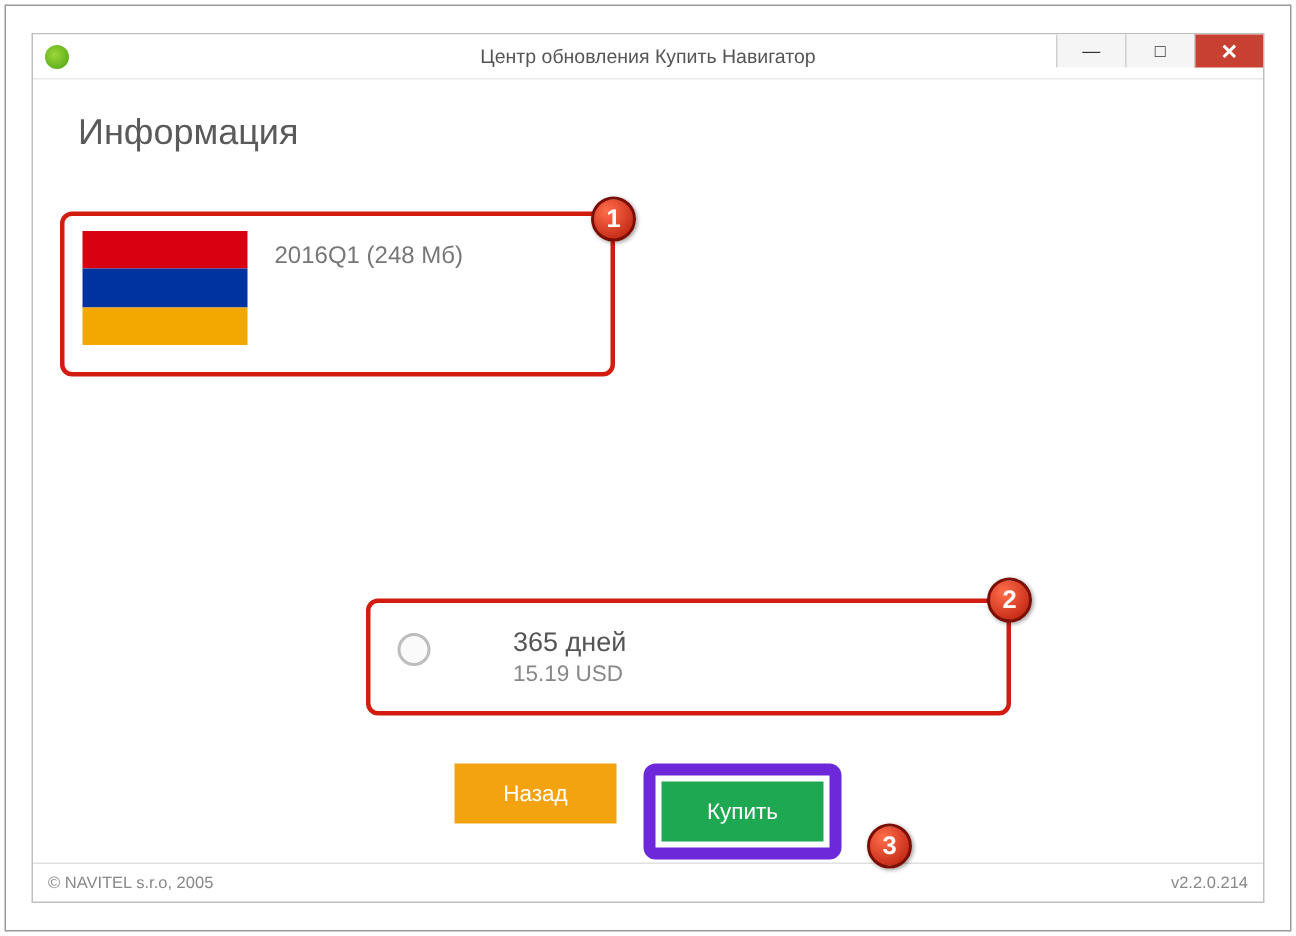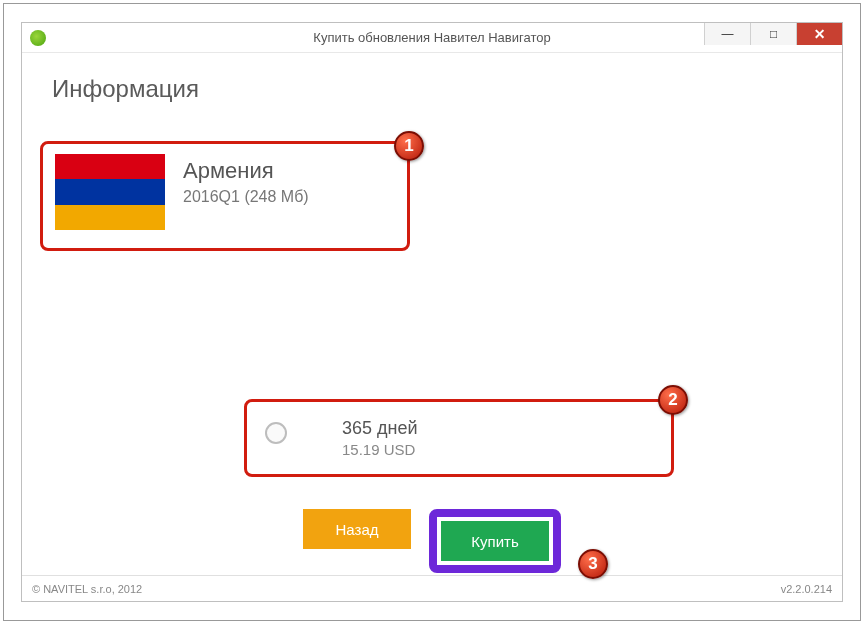--- a/index.html
+++ b/index.html
@@ -212,39 +212,38 @@
 </style>
 </head>
 <body>
 
 <div class="outer-border"></div>
 
 <div class="window">
 
   <div class="titlebar">
     <div class="app-icon"></div>
-    <div class="title-text">Купить обновления Навител Навигатор</div>
+    <div class="title-text">Центр обновления Купить Навигатор</div>
     <div class="win-controls">
       <div class="win-btn">—</div>
       <div class="win-btn">□</div>
       <div class="win-btn close">✕</div>
     </div>
   </div>
 
   <div class="content">
     <div class="page-title">Информация</div>
 
     <div class="product-card">
       <div class="flag">
         <div class="stripe r"></div>
         <div class="stripe b"></div>
         <div class="stripe o"></div>
       </div>
       <div class="product-info">
-        <div class="product-name">Армения</div>
         <div class="product-meta">2016Q1 (248 Мб)</div>
       </div>
     </div>
 
     <div class="options-box">
       <div class="option">
         <div class="radio"></div>
         <div class="option-text">
           <div class="label">365 дней</div>
           <div class="price">15.19 USD</div>
@@ -258,17 +257,17 @@
         <div class="btn buy">Купить</div>
       </div>
     </div>
 
     <div class="badge badge1">1</div>
     <div class="badge badge2">2</div>
     <div class="badge badge3">3</div>
   </div>
 
   <div class="footer">
-    <span>© NAVITEL s.r.o, 2012</span>
+    <span>© NAVITEL s.r.o, 2005</span>
     <span>v2.2.0.214</span>
   </div>
 
 </div>
 
 </body></html>

